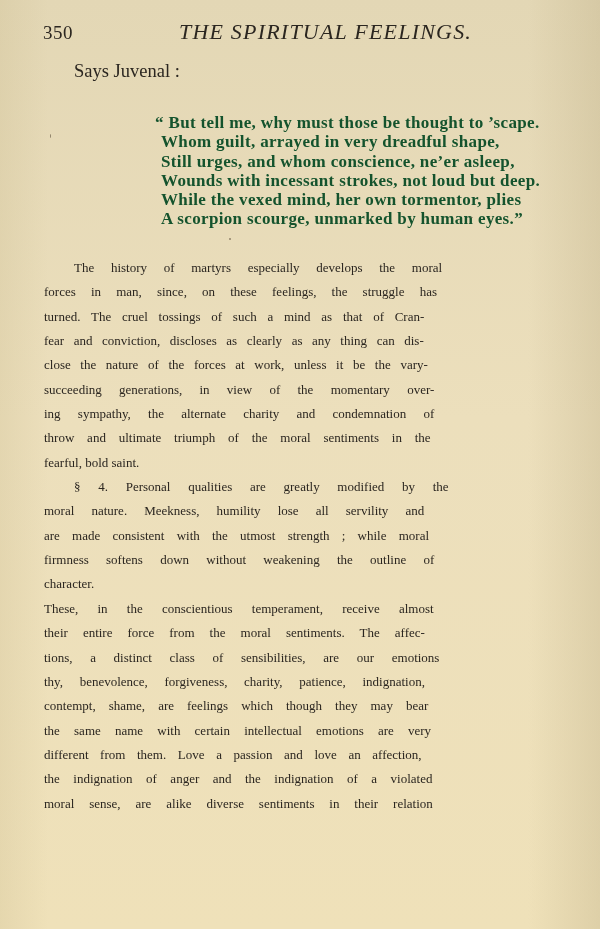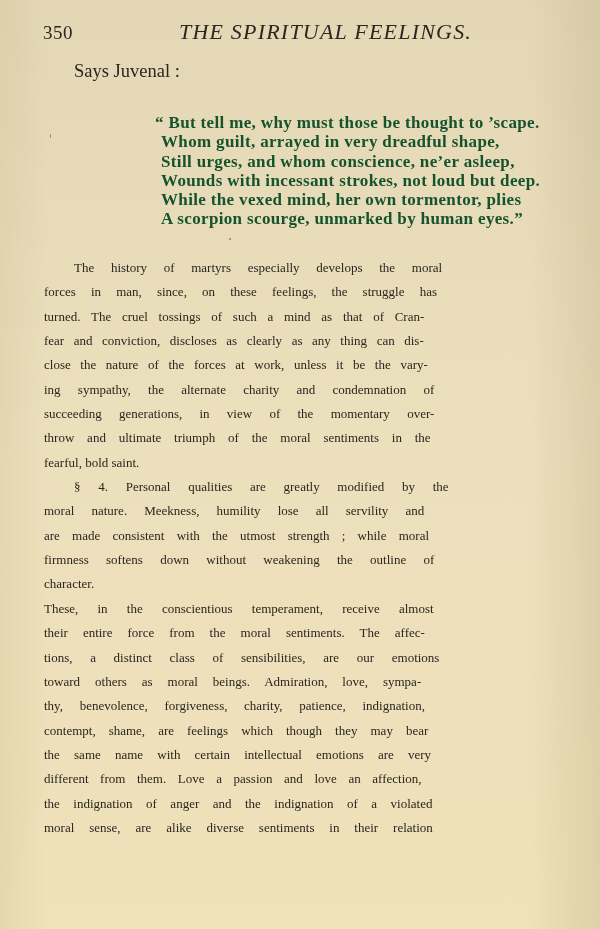--- a/index.html
+++ b/index.html
@@ -67,33 +67,32 @@
     <p class="verse-line">While the vexed mind, her own tormentor, plies</p>
     <p class="verse-line">A scorpion scourge, unmarked by human eyes.”</p>
   </div>
 
   <div class="body-text" id="body-text">
       <span class="line indent" style="display: block; width: auto; word-spacing: 13.442px; text-align: left; text-align-last: left;">The history of martyrs especially develops the moral</span>
       <span class="line" style="display: block; width: auto; word-spacing: 11.8941px; text-align: left; text-align-last: left;">forces in man, since, on these feelings, the struggle has</span>
       <span class="line" style="display: block; width: auto; word-spacing: 7.48438px; text-align: left; text-align-last: left;">turned.  The cruel tossings of such a mind as that of Cran-</span>
       <span class="line" style="display: block; width: auto; word-spacing: 6.31719px; text-align: left; text-align-last: left;">fear and conviction, discloses as clearly as any thing can dis-</span>
       <span class="line" style="display: block; width: auto; word-spacing: 6.38411px; text-align: left; text-align-last: left;">close the nature of the forces at work, unless it be the vary-</span>
+      <span class="line" style="display: block; width: auto; word-spacing: 14.0223px; text-align: left; text-align-last: left;">succeeding generations, in view of the momentary over-</span>
       <span class="line" style="display: block; width: auto; word-spacing: 13.9911px; text-align: left; text-align-last: left;">ing sympathy, the alternate charity and condemnation of</span>
-      <span class="line" style="display: block; width: auto; word-spacing: 14.0223px; text-align: left; text-align-last: left;">succeeding generations, in view of the momentary over-</span>
       <span class="line" style="display: block; width: auto; word-spacing: 9.53819px; text-align: left; text-align-last: left;">throw and ultimate triumph of the moral sentiments in the</span>
       <span class="line last">fearful, bold saint.</span>
       <span class="line indent" style="display: block; width: auto; word-spacing: 14.4707px; text-align: left; text-align-last: left;">§ 4. Personal qualities are greatly modified by the</span>
       <span class="line" style="display: block; width: auto; word-spacing: 13.8301px; text-align: left; text-align-last: left;">moral nature.  Meekness, humility lose all servility and</span>
       <span class="line" style="display: block; width: auto; word-spacing: 8.96528px; text-align: left; text-align-last: left;">are made consistent with the utmost strength ; while moral</span>
       <span class="line" style="display: block; width: auto; word-spacing: 14.0312px; text-align: left; text-align-last: left;">firmness softens down without weakening the outline of</span>
       <span class="line last">character.</span>
       <span class="line" style="display: block; width: auto; word-spacing: 15.9531px; text-align: right; text-align-last: left;">These, in the conscientious temperament, receive almost</span>
       <span class="line" style="display: block; width: auto; word-spacing: 11.8038px; text-align: left; text-align-last: left;">their entire force from the moral sentiments.  The affec-</span>
       <span class="line" style="display: block; width: auto; word-spacing: 14.4062px; text-align: left; text-align-last: left;">tions, a distinct class of sensibilities, are our emotions</span>
-      <span class="line" style="display: block; width: auto; word-spacing: 11.6973px; text-align: left; text-align-last: left;">toward others as moral beings.  Admiration, love, sympa-</span>
       <span class="line" style="display: block; width: auto; word-spacing: 13.3938px; text-align: left; text-align-last: left;">thy, benevolence, forgiveness, charity, patience, indignation,</span>
       <span class="line" style="display: block; width: auto; word-spacing: 9.76953px; text-align: left; text-align-last: left;">contempt, shame, are feelings which though they may bear</span>
       <span class="line" style="display: block; width: auto; word-spacing: 10.9336px; text-align: left; text-align-last: left;">the same name with certain intellectual emotions are very</span>
       <span class="line" style="display: block; width: auto; word-spacing: 8.34844px; text-align: left; text-align-last: left;">different from them.  Love a passion and love an affection,</span>
       <span class="line" style="display: block; width: auto; word-spacing: 10.2292px; text-align: left; text-align-last: left;">the indignation of anger and the indignation of a violated</span>
       <span class="line" style="display: block; width: auto; word-spacing: 11.6406px; text-align: left; text-align-last: left;">moral sense, are alike diverse sentiments in their relation</span>
     </div>
 
   <span class="speck" style="left:229px;top:238px;"></span>
   <span class="speck" style="left:50px;top:134px;width:1px;height:4px;"></span>

